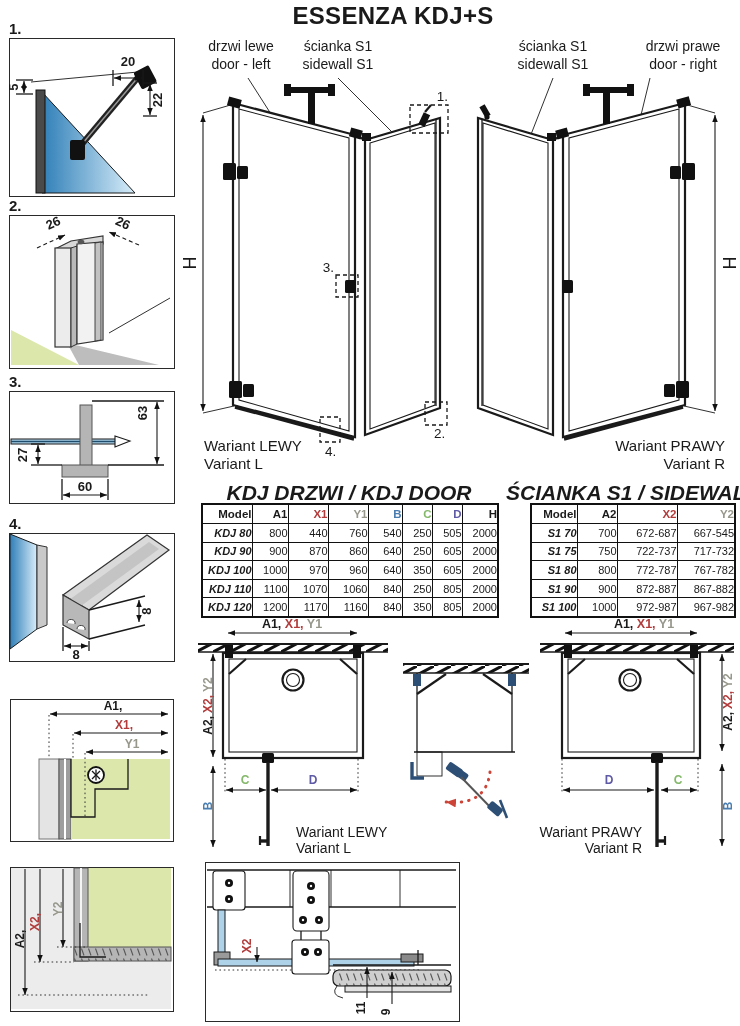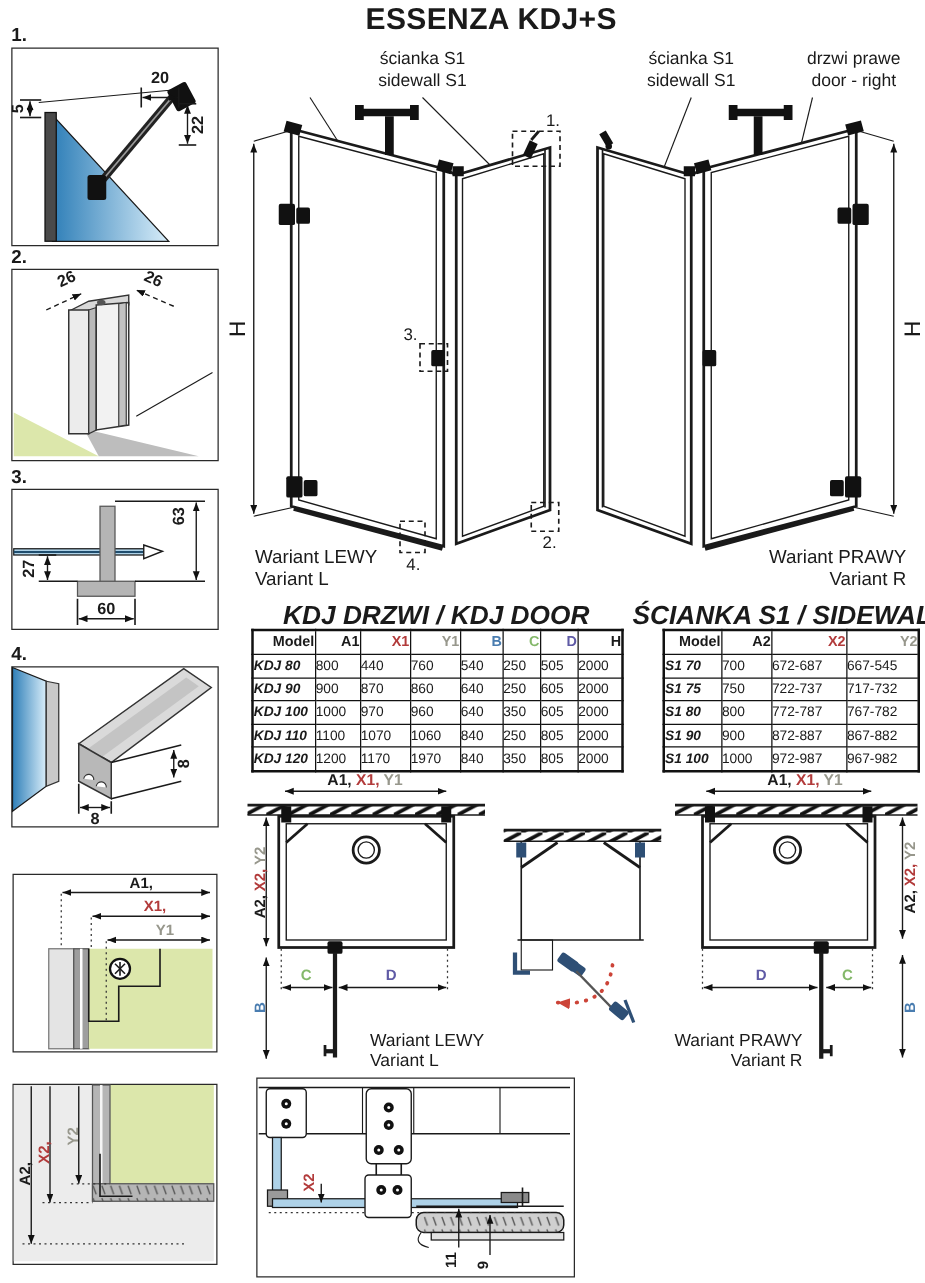--- a/index.html
+++ b/index.html
@@ -10,21 +10,21 @@
   .detno{position:absolute;font-size:15px;font-weight:700}
   .title{position:absolute;left:203px;top:2px;width:380px;text-align:center;
          font-size:24px;font-weight:700;letter-spacing:.3px}
   .callout{position:absolute;text-align:center;font-size:14px;line-height:18px}
   .variant{position:absolute;font-size:15px;line-height:18px}
   .tbl-title{position:absolute;font-size:21px;font-weight:700;font-style:italic;text-align:center;white-space:nowrap}
   .topdim{position:absolute;font-size:12.5px;font-weight:700;text-align:center;white-space:nowrap}
   table.spec{position:absolute;border-collapse:collapse;table-layout:fixed;
              border:2.2px solid #111;font-size:11px;background:#fff}
   .spec th{border:1.3px solid #111;font-size:11.5px;font-weight:700;padding:3px 0;text-align:right}
-  .spec td{border:1.3px solid #111;text-align:left;padding:2.8px 0;font-weight:500}
+  .spec td{border:1.3px solid #111;text-align:right;padding:2.8px 0;font-weight:500}
   .spec td.mcell{font-weight:700;font-style:italic}
   .red{color:#b23b3b;fill:#b23b3b}
   .gray{color:#97978c;fill:#97978c}
   .blue{color:#4a7db0;fill:#4a7db0}
   .green{color:#84b86a;fill:#84b86a}
   .purple{color:#5f5aa5;fill:#5f5aa5}
   svg.abs{overflow:visible}
   svg text{font-family:"Liberation Sans",sans-serif;fill:#1a1a1a}
   .t12{font-size:12px;font-weight:700}
   .t13{font-size:13px;font-weight:700}
@@ -69,20 +69,24 @@
         <path d="M0,9 L17,0" stroke="#111" stroke-width="3"></path>
       </pattern>
       <pattern id="ticks" width="7" height="10" patternUnits="userSpaceOnUse">
         <path d="M1.5,1.5 L4,8.5" stroke="#555" stroke-width="1.1"></path>
       </pattern>
     </defs>
   </svg>
 
   <div class="title">ESSENZA KDJ+S</div>
 
+  <div class="callout" style="left:196px;top:37px;width:90px">
+    <div>drzwi lewe</div>
+    <div>door - left</div>
+  </div>
   <div class="callout" style="left:293px;top:37px;width:90px">
     <div>ścianka S1</div>
     <div>sidewall S1</div>
   </div>
   <div class="callout" style="left:508px;top:37px;width:90px">
     <div>ścianka S1</div>
     <div>sidewall S1</div>
   </div>
   <div class="callout" style="left:636px;top:37px;width:94px">
     <div>drzwi prawe</div>
@@ -381,21 +385,21 @@
         <td>1060</td>
         <td>840</td>
         <td>250</td>
         <td>805</td>
         <td>2000</td>
       </tr>
       <tr>
         <td class="mcell">KDJ 120</td>
         <td>1200</td>
         <td>1170</td>
-        <td>1970</td>
+        <td>1160</td>
         <td>840</td>
         <td>350</td>
         <td>805</td>
         <td>2000</td>
       </tr>
     </tbody>
   </table>
 
   <div class="tbl-title" style="left:506px;top:481px;width:234px">ŚCIANKA S1 / SIDEWALL S1</div>
   <table class="spec" style="left:530px;top:503px;width:204px">

